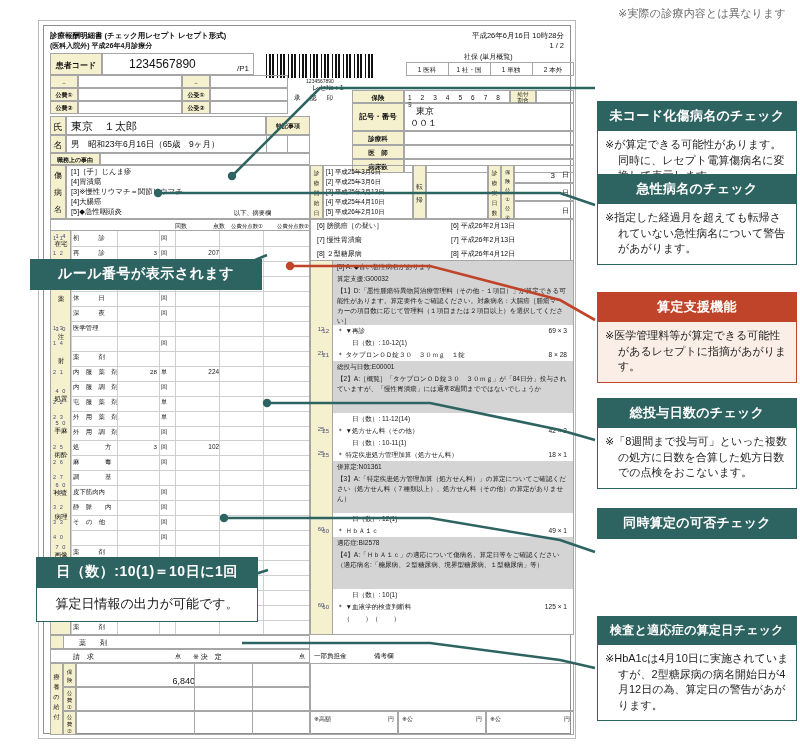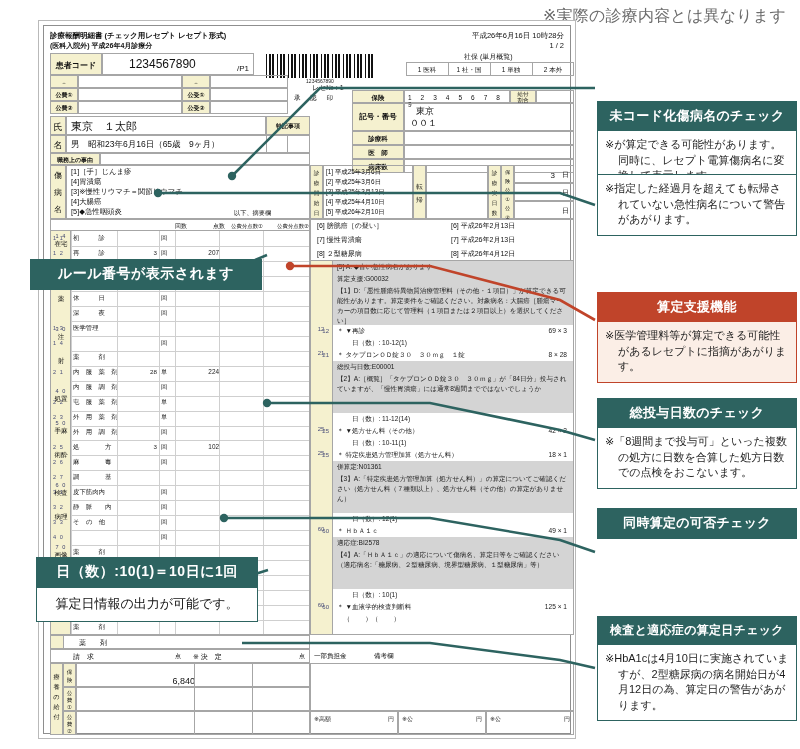--- a/index.html
+++ b/index.html
@@ -6,21 +6,21 @@
   html, body { margin:0; padding:0; }
   body {
     width:800px; height:749px; position:relative;
     background:#ffffff;
     font-family:"Liberation Sans","DejaVu Sans",sans-serif;
     color:#1a1a1a; overflow:hidden;
   }
   
   #disclaimer {
     position:absolute; top:6px; right:14px;
-    font-size:16px; color:#6b6b6b; letter-spacing:.2px;
+    font-size:11px; color:#6b6b6b; letter-spacing:.2px;
   }
   
   #sheet {
     position:absolute; left:38px; top:20px; width:538px; height:719px;
     background:#fff; border:1px solid #b9b9b9;
     box-shadow:0 0 0 1px #ffffff inset;
   }
   #sheet-inner { position:absolute; inset:4px; border:1px solid #8e8e8e; background:#fff; }
 
   .ttl { position:absolute; font-size:6.5px; line-height:9px; color:#111; }
@@ -672,20 +672,21 @@
 </div>
 
 <div class="callout" style="left:597px;top:57px;margin-top:44px;">
   <div class="hd">未コード化傷病名のチェック</div>
   <div class="bd">
       <span class="ind">※が算定できる可能性があります。同時に、レセプト電算傷病名に変換して表示します。</span>
     </div>
 </div>
 
 <div class="callout" style="left:597px;top:174px;">
+  <div class="hd">急性病名のチェック</div>
   <div class="bd">
       <span class="ind">※指定した経過月を超えても転帰されていない急性病名について警告があがります。</span>
     </div>
 </div>
 
 <div class="callout accent" style="left:597px;top:292px;">
   <div class="hd">算定支援機能</div>
   <div class="bd">
       <span class="ind">※医学管理料等が算定できる可能性があるレセプトに指摘があがります。</span>
     </div>

